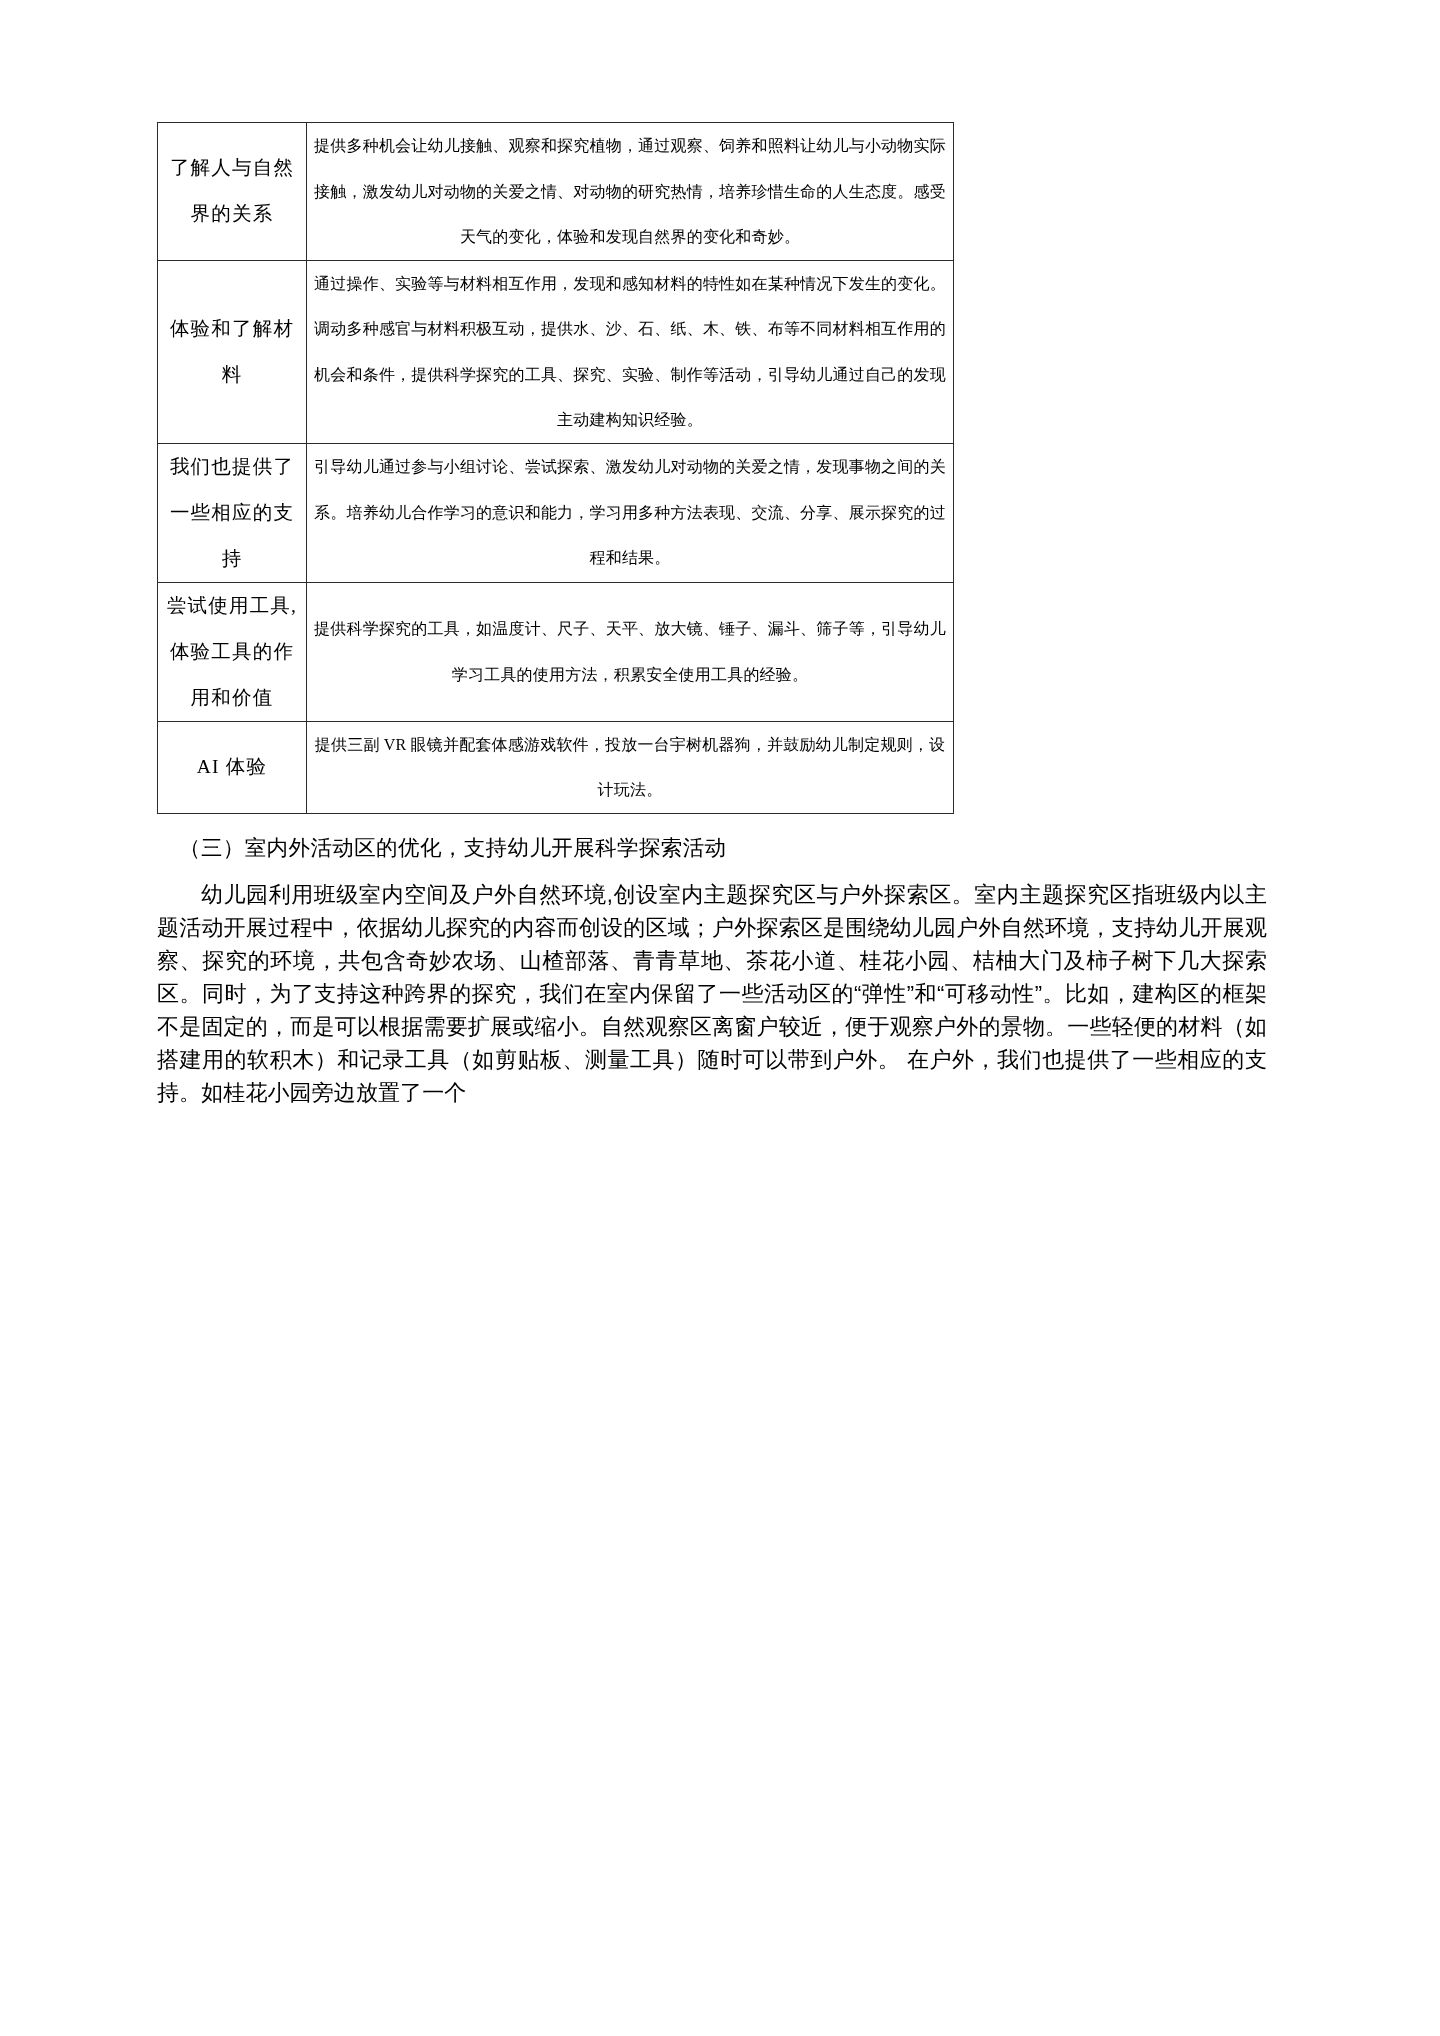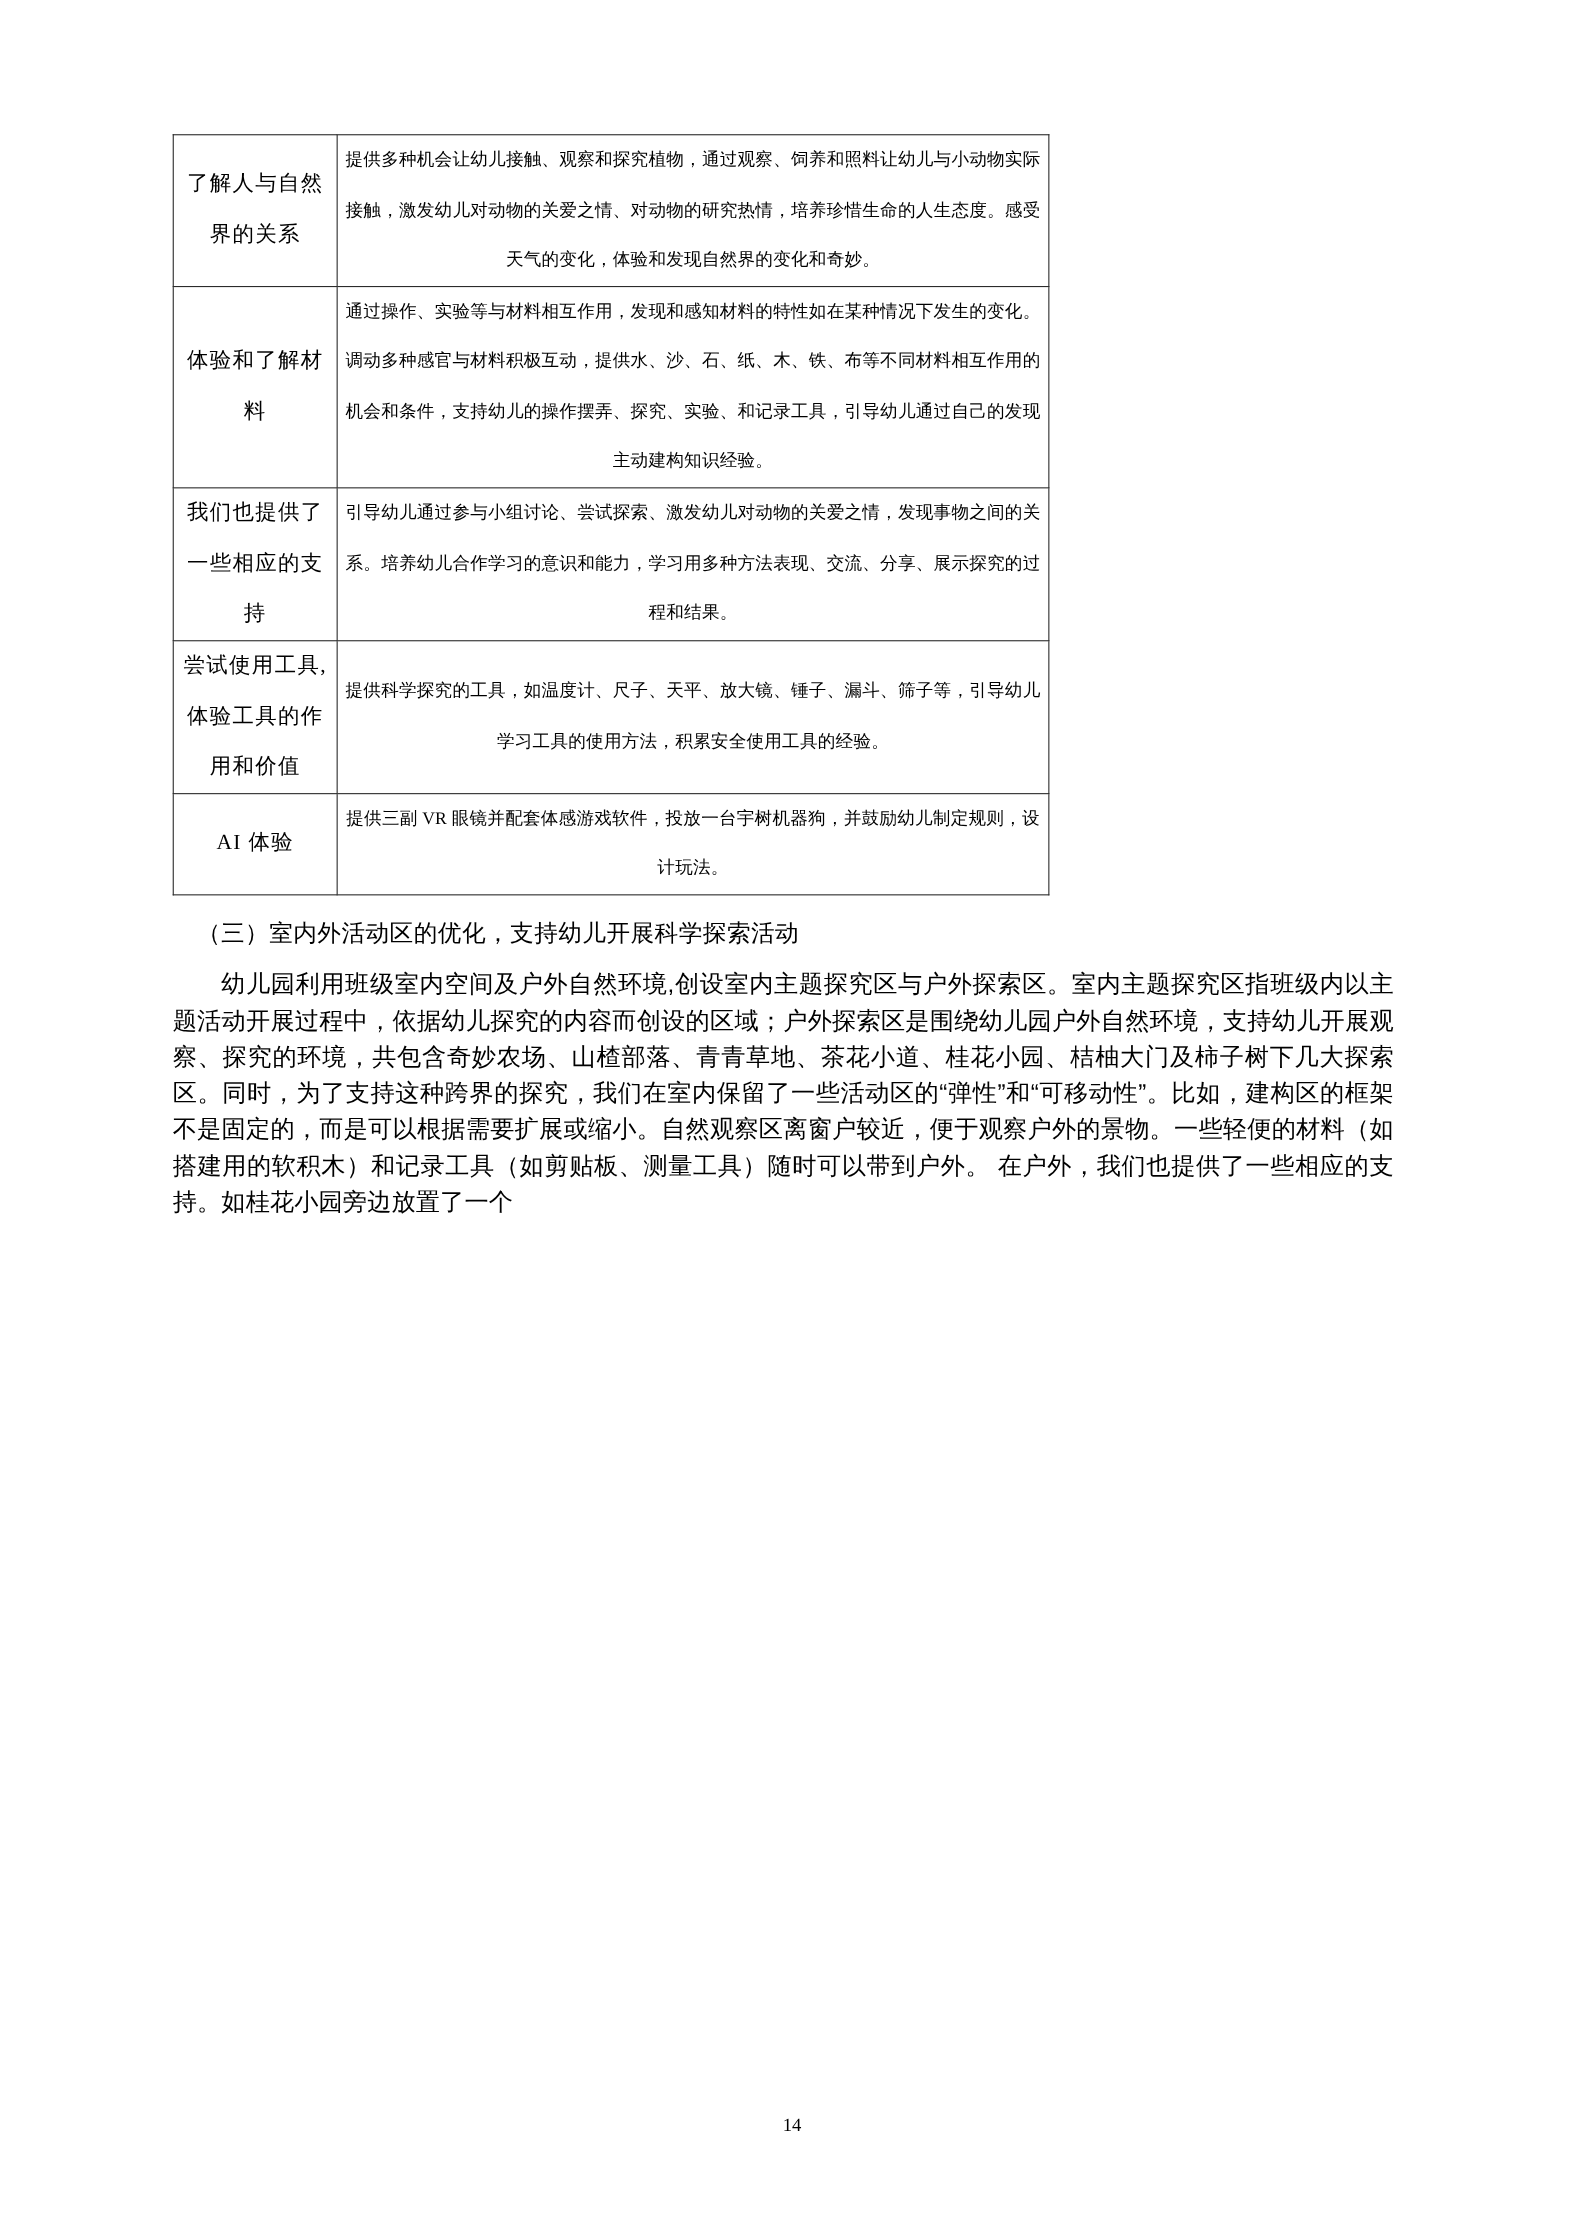--- a/index.html
+++ b/index.html
@@ -117,21 +117,21 @@
           </td>
           <td class="body">
             <p>提供多种机会让幼儿接触、观察和探究植物，通过观察、饲养和照料让幼儿与小动物实际接触，激发幼儿对动物的关爱之情、对动物的研究热情，培养珍惜生命的人生态度。感受天气的变化，体验和发现自然界的变化和奇妙。</p>
           </td>
         </tr>
         <tr>
           <td class="label">
             <span class="lab-inner">体验和了解材料</span>
           </td>
           <td class="body">
-            <p>通过操作、实验等与材料相互作用，发现和感知材料的特性如在某种情况下发生的变化。调动多种感官与材料积极互动，提供水、沙、石、纸、木、铁、布等不同材料相互作用的机会和条件，支持幼儿的操作摆弄、探究、实验、和记录工具，引导幼儿通过自己的发现主动建构知识经验。</p>
+            <p>通过操作、实验等与材料相互作用，发现和感知材料的特性如在某种情况下发生的变化。调动多种感官与材料积极互动，提供水、沙、石、纸、木、铁、布等不同材料相互作用的机会和条件，提供科学探究的工具、探究、实验、制作等活动，引导幼儿通过自己的发现主动建构知识经验。</p>
           </td>
         </tr>
         <tr>
           <td class="label">
             <span class="lab-inner">我们也提供了一些相应的支持</span>
           </td>
           <td class="body">
             <p>引导幼儿通过参与小组讨论、尝试探索、激发幼儿对动物的关爱之情，发现事物之间的关系。培养幼儿合作学习的意识和能力，学习用多种方法表现、交流、分享、展示探究的过程和结果。</p>
           </td>
         </tr>
@@ -153,14 +153,13 @@
         </tr>
       </tbody>
     </table>
 
     <div class="heading">（三）室内外活动区的优化，支持幼儿开展科学探索活动</div>
 
     <div class="para">幼儿园利用班级室内空间及户外自然环境,创设室内主题探究区与户外探索区。室内主题探究区指班级内以主题活动开展过程中，依据幼儿探究的内容而创设的区域；户外探索区是围绕幼儿园户外自然环境，支持幼儿开展观察、探究的环境，共包含奇妙农场、山楂部落、青青草地、茶花小道、桂花小园、桔柚大门及柿子树下几大探索区。同时，为了支持这种跨界的探究，我们在室内保留了一些活动区的“弹性”和“可移动性”。比如，建构区的框架不是固定的，而是可以根据需要扩展或缩小。自然观察区离窗户较近，便于观察户外的景物。一些轻便的材料（如搭建用的软积木）和记录工具（如剪贴板、测量工具）随时可以带到户外。 在户外，我们也提供了一些相应的支持。如桂花小园旁边放置了一个</div>
 
   </div>
 
-  <div class="pagenum">14</div>
 </div>
 
 </body></html>

